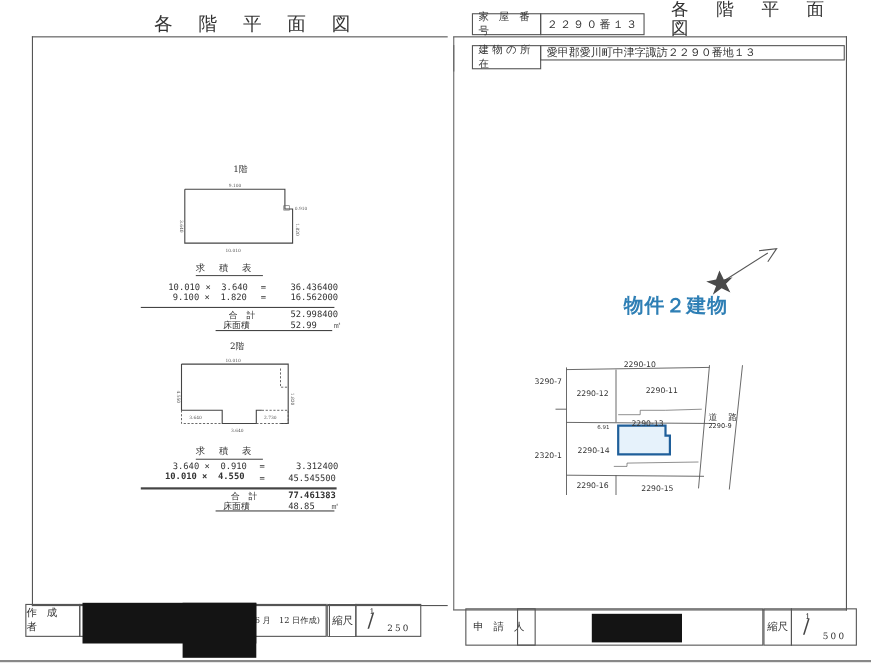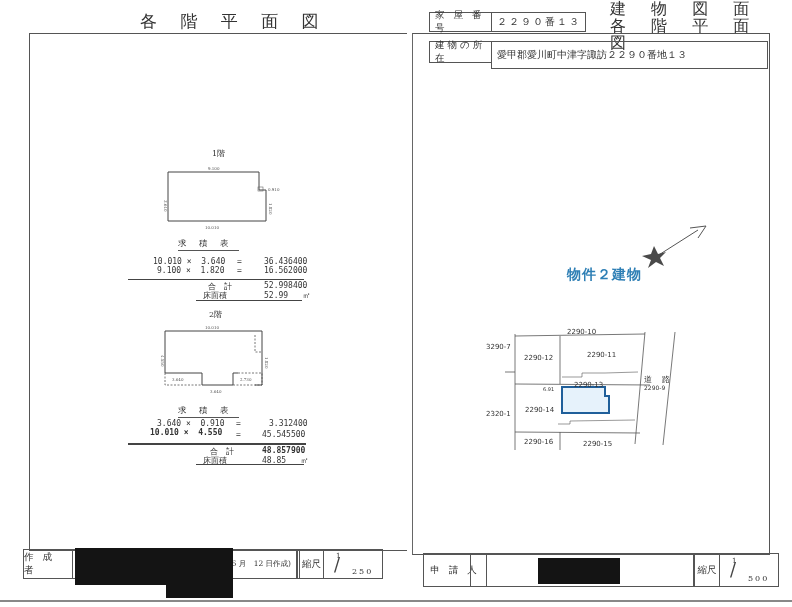--- a/index.html
+++ b/index.html
@@ -20,42 +20,41 @@
   }
   .info-box { font-size:10px; color:#333; }
   .info-box .cell { position:absolute; border:1px solid #555; display:flex; align-items:center; padding-left:5px; box-sizing:border-box; }
   .label-small { letter-spacing:3px; font-size:9.5px; }
   .calc { font-family:"DejaVu Sans Mono", monospace; font-size:8px; color:#333; }
   .calc .row { position:absolute; white-space:pre; }
   .map-label { font-family:"DejaVu Sans", sans-serif; font-size:7px; color:#333; position:absolute; white-space:nowrap;text-align:right; }
   .floor-title { font-size:8px; color:#333; position:absolute; }
   .footer-cell { position:absolute; border:1px solid #555; box-sizing:border-box; display:flex; align-items:center; font-size:9.5px; color:#333; }
   .redact { position:absolute; background:#141414; }
-  .blue-label { font-family:"DejaVu Sans", sans-serif; color:#2e7fb5; font-weight:bold; font-size:14px; position:absolute; letter-spacing:1px; }
+  .blue-label { font-family:"DejaVu Sans", sans-serif; color:#2e7fb5; font-weight:bold; font-size:18px; position:absolute; letter-spacing:1px; }
 </style>
 </head>
 <body>
 
 <div class="abs title-left">各 階 平 面 図</div>
 <div class="abs title-right">
-  <div>建 物 図 面</div>
   <div>各 階 平 面 図</div>
 </div>
 
 <div class="info-box">
   <div class="cell" style="left:429px;top:12px;width:63px;height:20px;">
       <span class="label-small">家 屋 番 号</span>
     </div>
   <div class="cell" style="left:491px;top:12px;width:95px;height:20px;letter-spacing:2px;">
       <span>２２９０番１３</span>
     </div>
   <div class="cell" style="left:429px;top:41px;width:63px;height:22px;">
       <span class="label-small">建物の所在</span>
     </div>
-  <div class="cell" style="left:491px;top:41px;width:277px;height:28px;">
+  <div class="cell" style="left:491px;top:41px;width:277px;height:14px;">
       <span>愛甲郡愛川町中津字諏訪２２９０番地１３</span>
     </div>
 </div>
 
 <div class="abs frame" style="left:29px;top:33px;width:377px;height:516px;border-right:none;"></div>
 
 <div class="abs frame" style="left:412px;top:33px;width:356px;height:520px;border-left:1px solid #666;"></div>
 
 <div class="abs" style="left:412px;top:41px;width:1px;height:24px;background:#666;"></div>
 
@@ -104,21 +103,21 @@
 <div class="calc">
   <div class="row" style="left:178px;top:405px;font-family:'DejaVu Serif',serif;font-size:8.5px;letter-spacing:2px;border-bottom:1px solid #555;padding:0 8px 0 0;">求　積　表</div>
   <div class="row" style="left:157px;top:419px;"><span>3.640</span> <span>×</span>  <span>0.910</span></div>
   <div class="row" style="left:236px;top:419px;">=</div>
   <div class="row" style="left:269px;top:419px;">3.312400</div>
   <div class="row" style="left:150px;top:428px;font-weight:bold;"><span>10.010</span> <span>×</span>  <span>4.550</span></div>
   <div class="row" style="left:236px;top:430px;">=</div>
   <div class="row" style="left:262px;top:430px;">45.545500</div>
   <div class="abs" style="left:128px;top:443px;width:178px;height:2px;background:#444;"></div>
   <div class="row" style="left:210px;top:446px;font-family:'DejaVu Serif',serif;">合　計</div>
-  <div class="row" style="left:262px;top:446px;font-weight:bold;">48.857900</div>
+  <div class="row" style="left:262px;top:446px;font-weight:bold;">77.461383</div>
   <div class="row" style="left:203px;top:455px;font-family:'DejaVu Serif',serif;">床面積</div>
   <div class="row" style="left:262px;top:455px;"><span>48.85</span>   <span>㎡</span></div>
   <div class="abs" style="left:196px;top:464px;width:108px;height:1px;background:#444;"></div>
 </div>
 
 <div class="blue-label" style="left:567px;top:266px;">物件２建物</div>
 <svg class="abs" style="left:640px;top:222px;" width="70" height="52">
   <line x1="14" y1="36" x2="58" y2="8" stroke="#555" stroke-width="1"></line>
   <polyline points="50,6 66,4 58,16" fill="none" stroke="#555" stroke-width="1"></polyline>
   <polygon points="14,24 18,32 26,30 20,36 24,44 16,40 8,46 11,38 2,34 11,32" fill="#4a4a4a"></polygon>

